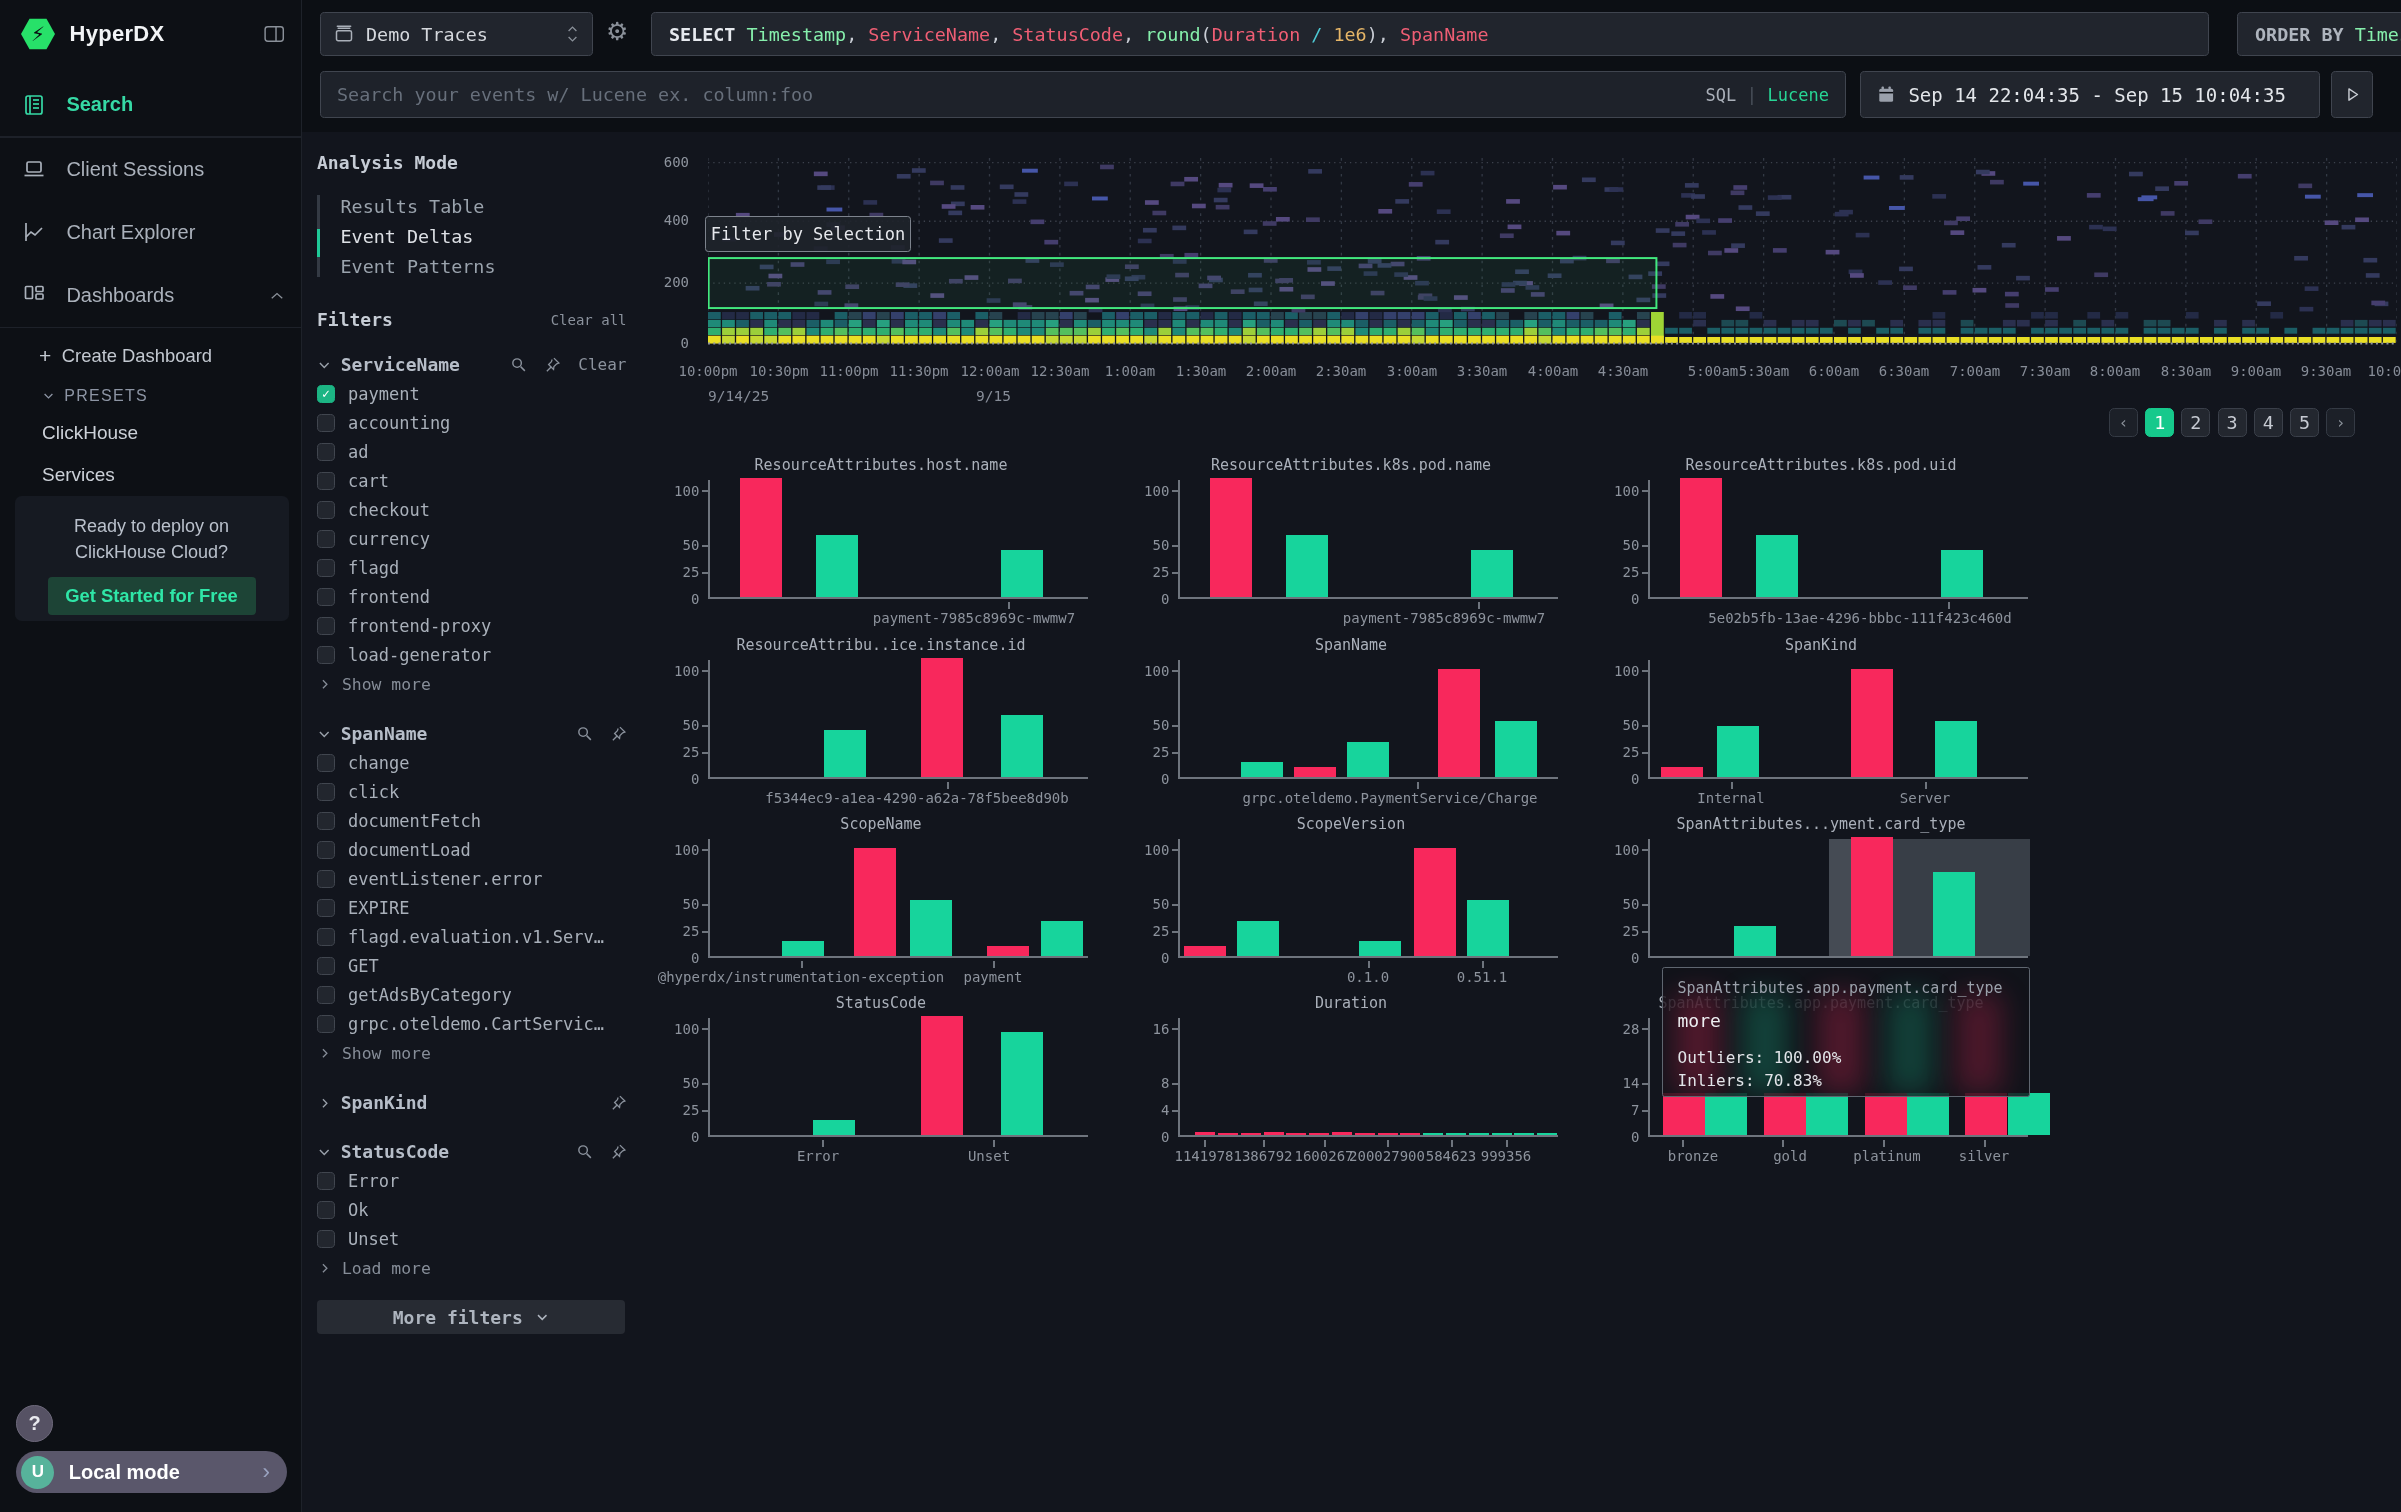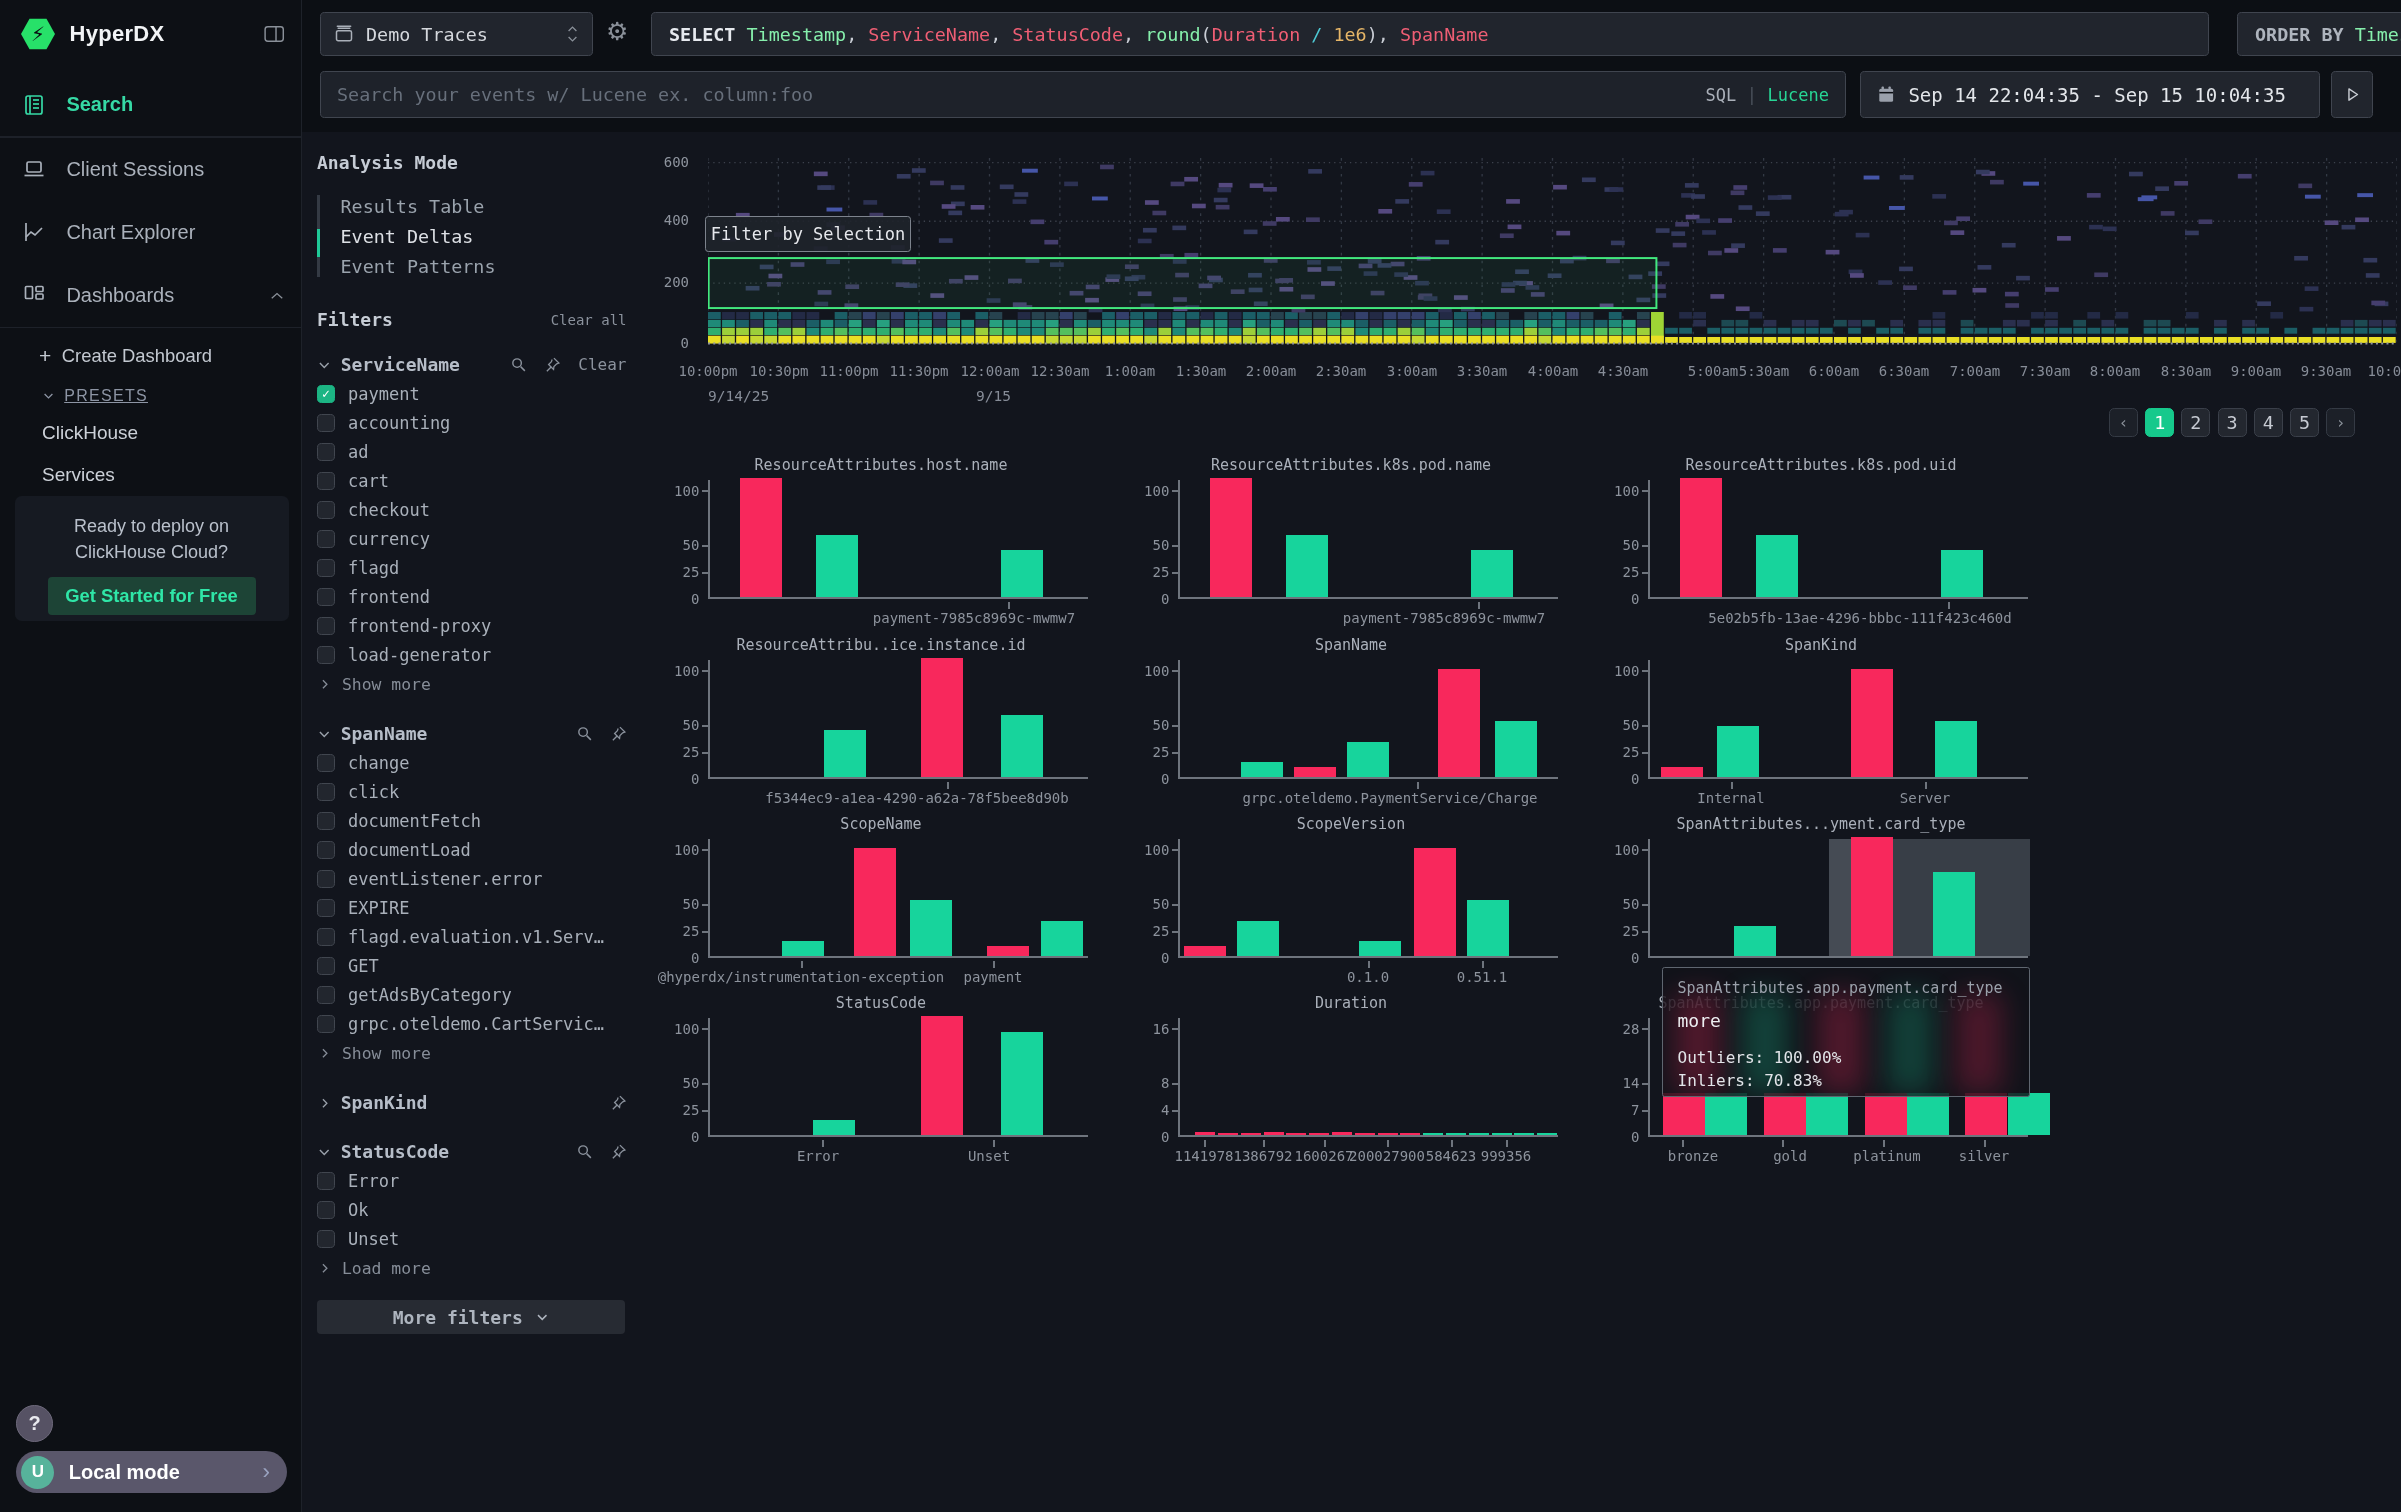--- a/index.html
+++ b/index.html
@@ -44,21 +44,21 @@
   .nav { margin-top:22.4px; }
   .nav-item { display:flex; align-items:center; gap:20px; padding:0 16px 0 22.4px; height:63px;
               color:#aab1bb; font-size:20px; cursor:pointer; }
   .nav-item.active { color:#36d9a5; font-weight:bold; }
   .nav-item .chev { margin-left:auto; }
   .divider { height:1.3px; background:#1d2129; margin:0; }
   .sub { padding:5.3px 0 12px 0; }
   .sub-item { display:flex; align-items:center; gap:10.5px; color:#c3c9d1; font-size:18.4px;
               padding:10.5px 16px 10.5px 39px; cursor:pointer; }
   .presets { color:#8d95a4; font-size:16px; letter-spacing:1.3px; padding:9.2px 16px 6.6px 42px;
-             display:flex; gap:9.2px; align-items:center; cursor:pointer;text-decoration:underline; }
+             display:flex; gap:9.2px; align-items:center; cursor:pointer; }
   .preset-item { color:#ccd1d8; font-size:19px; padding:10px 16px 10px 42px; cursor:pointer; }
   .promo { position:absolute; left:14.5px; top:496px; width:274px; height:125px; background:#161a22;
            border-radius:6.6px; text-align:center; padding-top:17px; }
   .promo .l1,.promo .l2 { color:#b9c0cb; font-size:18px; line-height:26px; }
   .promo .cta { margin:12px auto 0; width:208px; height:38px; background:#1d4436; border-radius:4px;
                 color:#2fe6a7; font-size:18.4px; font-weight:bold; display:flex; align-items:center; justify-content:center; cursor:pointer; }
   .help-btn { position:absolute; left:16px; top:1405px; width:37px; height:37px; border-radius:50%;
               background:#565264; border:1.3px solid #6e6a7c; color:#e8e9ee; font-size:20px; font-weight:bold;
               display:flex; align-items:center; justify-content:center; cursor:pointer; }
   .localmode { position:absolute; left:16px; top:1451px; width:271px; height:42px; border-radius:21px;

